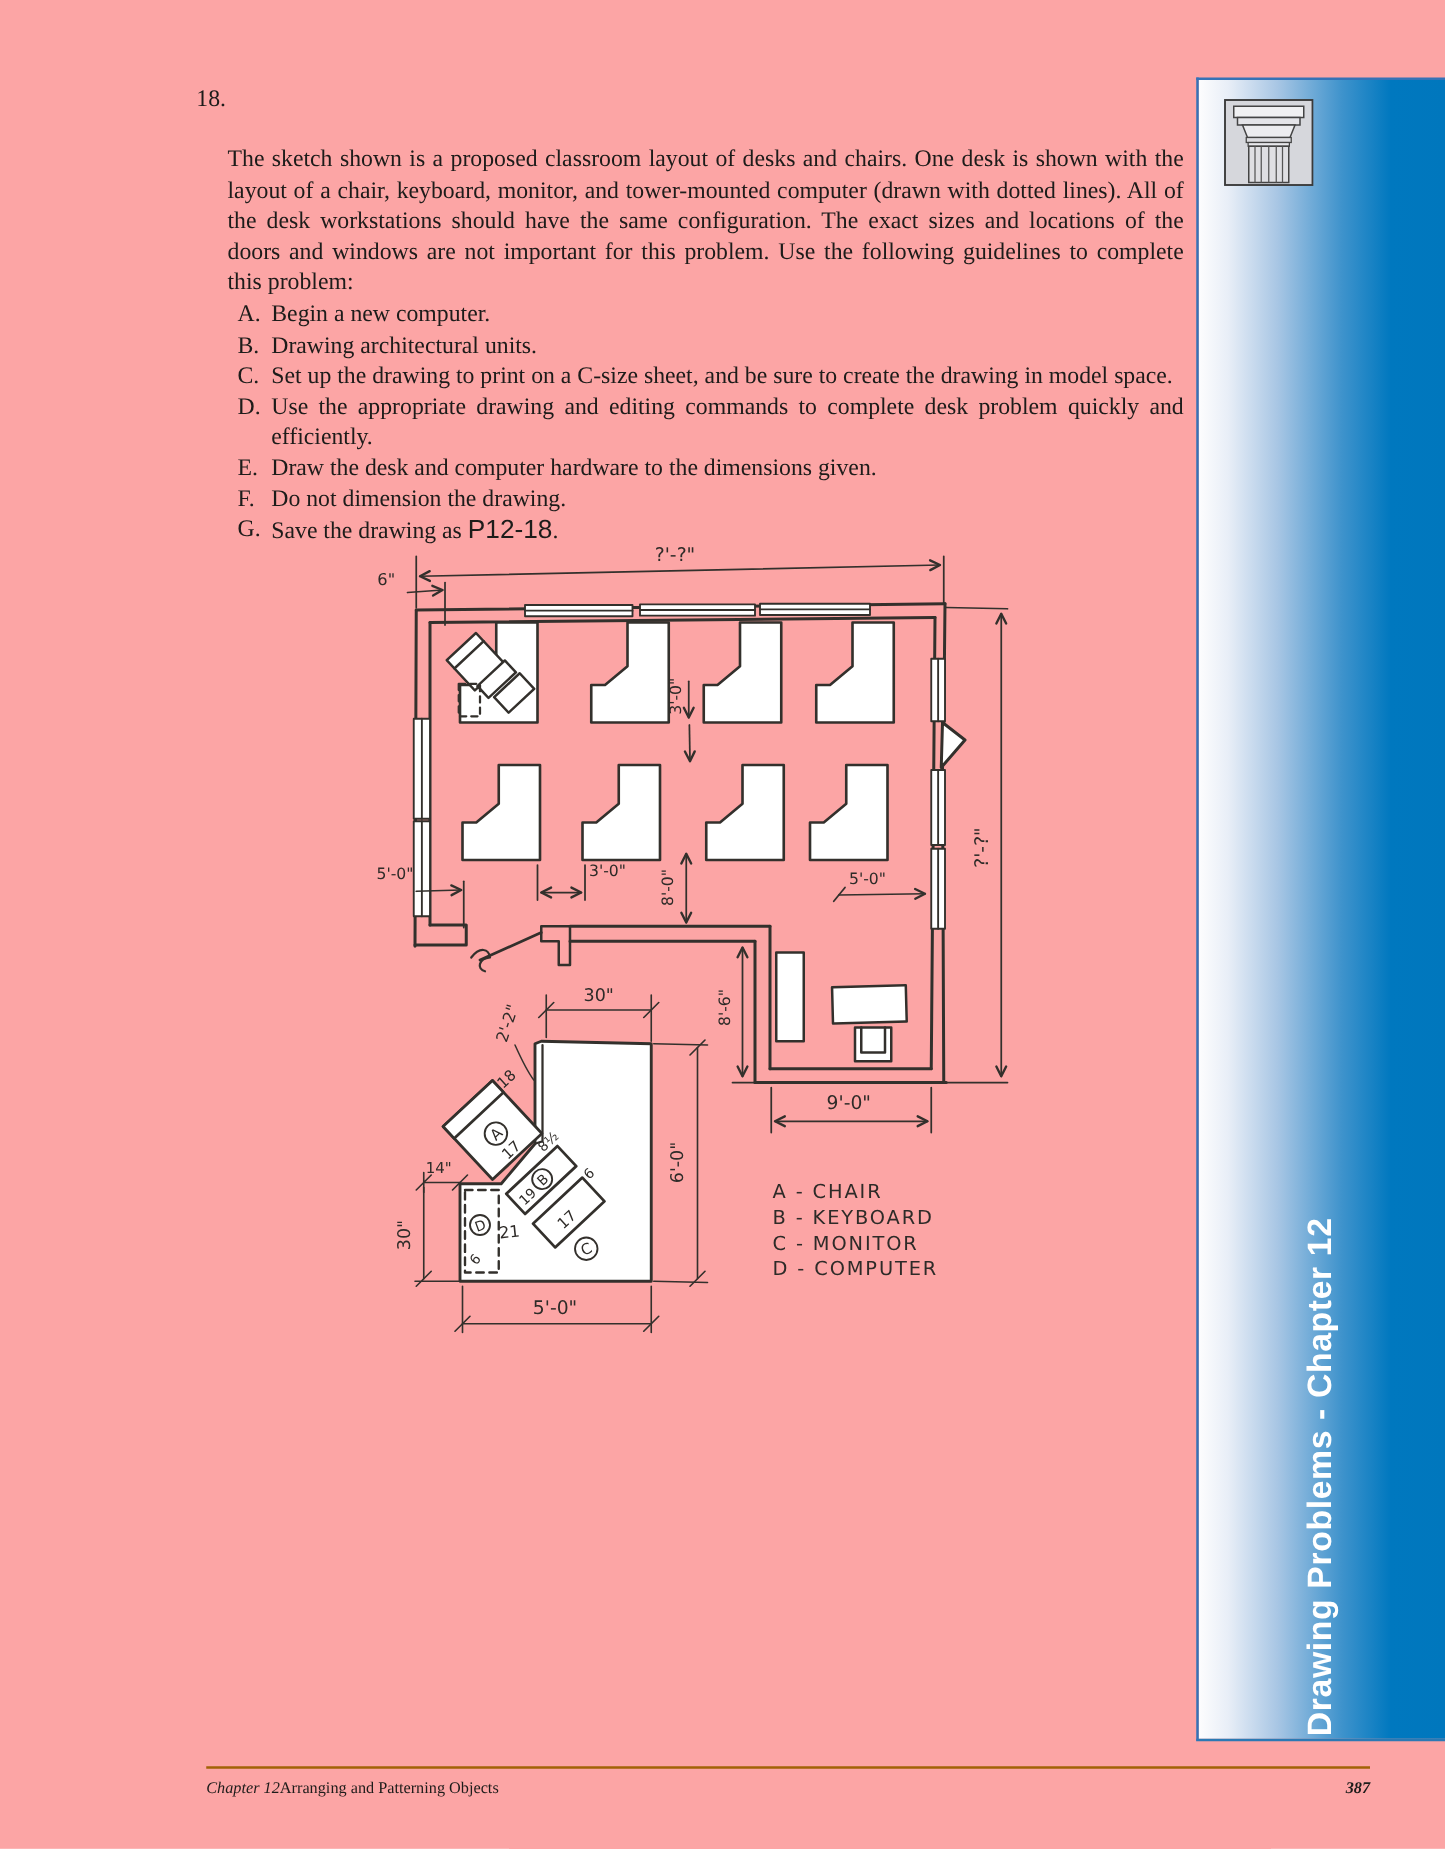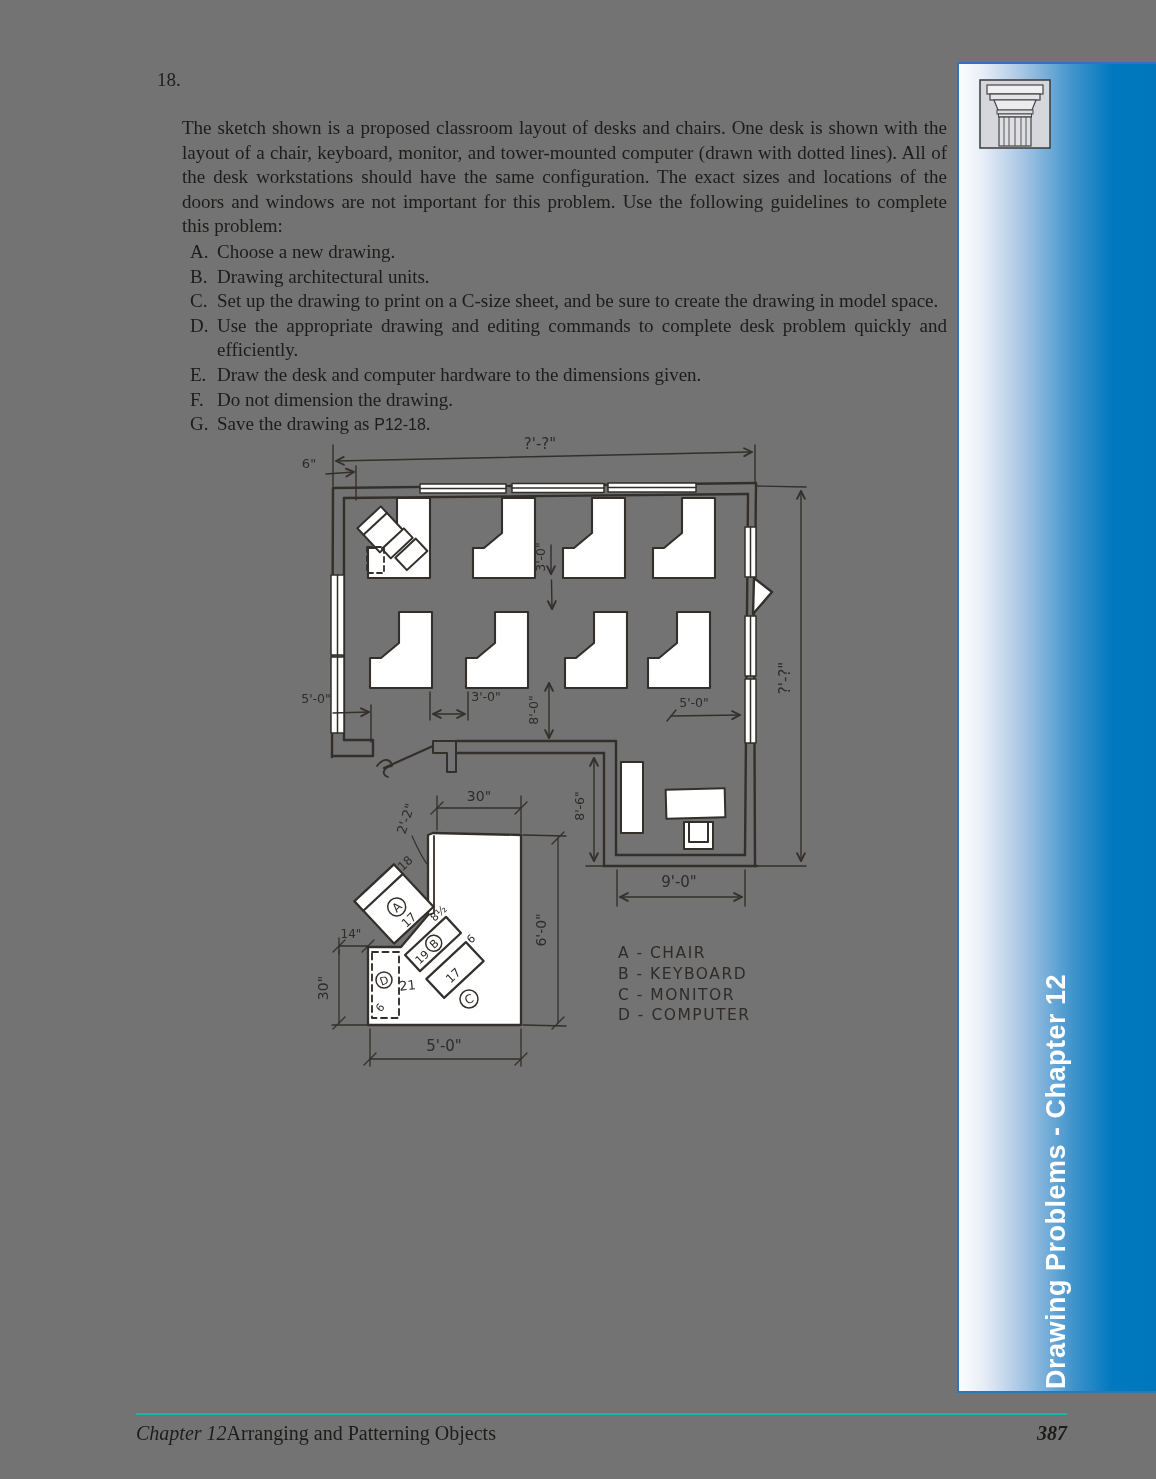--- a/index.html
+++ b/index.html
@@ -1,64 +1,64 @@
 <!DOCTYPE html>
 <html><head>
 <meta charset="utf-8">
 <style>
   * { margin:0; padding:0; box-sizing:border-box; }
   body { background:#ffffff; width:1156px; height:1479px; position:relative;
          font-family:"Liberation Serif", serif; color:#1d1c1a; }
-  .page { position:absolute; inset:0; background:#737373; overflow:hidden;padding-left:44px; }
+  .page { position:absolute; inset:0; background:#fca5a5; overflow:hidden;padding-left:44px; }
 
   
   .problem { position:absolute; left:157px; top:68px; width:790px; display:flex; }
   .prob-num { width:25px; flex:none; font-size:19px; line-height:24.6px; }
   .prob-body { flex:1;margin-top:48px; }
   .prob-par { font-size:19px; line-height:24.6px; text-align:justify; }
   .steps { margin-top:1px; }
   .step { display:flex; font-size:19px; line-height:24.6px; }
   .step-letter { width:27px; flex:none; margin-left:8px; }
   .step-text { flex:1; text-align:justify; }
-  .mono-file { font-family:"Liberation Sans", sans-serif; font-size:16px; }
+  .mono-file { font-family:"Liberation Sans", sans-serif; font-size:21px; }
 
   
   .sketch-svg { position:absolute; left:280px; top:425px; }
   .hand { font-family:"DejaVu Sans", sans-serif; fill:#2e2b28; }
 
   
   .sidebar { position:absolute; left:957px; top:62px; width:199px; height:1331px;
      background:linear-gradient(90deg,#fdfdfe 0%,#e8eef7 12%,#a8c6e4 32%,#3f93cc 58%,#0078bf 78%,#0077bd 100%);
      border-left:2px solid #3572b6; border-top:2px solid #3572b6; border-bottom:2px solid #2b79b4; }
   .col-icon { position:absolute; left:20px; top:15px; }
   .vtitle { position:absolute; left:113px; top:1294px; transform-origin:left bottom;
      transform:rotate(-90deg); white-space:nowrap;
      font-family:"Liberation Sans", sans-serif; font-weight:bold; font-size:27px;
      color:#ffffff; letter-spacing:0.5px; }
 
   
-  .footer { position:absolute; left:136px; top:1413px; width:931px;
-     border-top:2px solid #14b8a6; padding-top:7px; display:flex; font-size:20px; }
+  .footer { position:absolute; left:165px; top:1413px; width:931px;
+     border-top:2px solid #a16207; padding-top:7px; display:flex; font-size:13px; }
   .foot-chapter { font-style:italic; }
   .foot-section { margin-left:0; }
   .foot-page { margin-left:auto; font-weight:bold;font-style:italic; }
 </style>
 </head>
 <body>
 
 <div class="page">
 
   <div class="problem">
     <div class="prob-num">18.</div>
     <div class="prob-body">
       <div class="prob-par">The sketch shown is a proposed classroom layout of desks and chairs. One desk is shown with the layout of a chair, keyboard, monitor, and tower-mounted computer (drawn with dotted lines). All of the desk workstations should have the same configuration. The exact sizes and locations of the doors and windows are not important for this problem. Use the following guidelines to complete this problem:</div>
       <div class="steps">
         <div class="step">
           <span class="step-letter">A.</span>
-          <span class="step-text">Choose a new drawing.</span>
+          <span class="step-text">Begin a new computer.</span>
         </div>
         <div class="step">
           <span class="step-letter">B.</span>
           <span class="step-text">Drawing architectural units.</span>
         </div>
         <div class="step">
           <span class="step-letter">C.</span>
           <span class="step-text">Set up the drawing to print on a C-size sheet, and be sure to create the drawing in model space.</span>
         </div>
         <div class="step">

